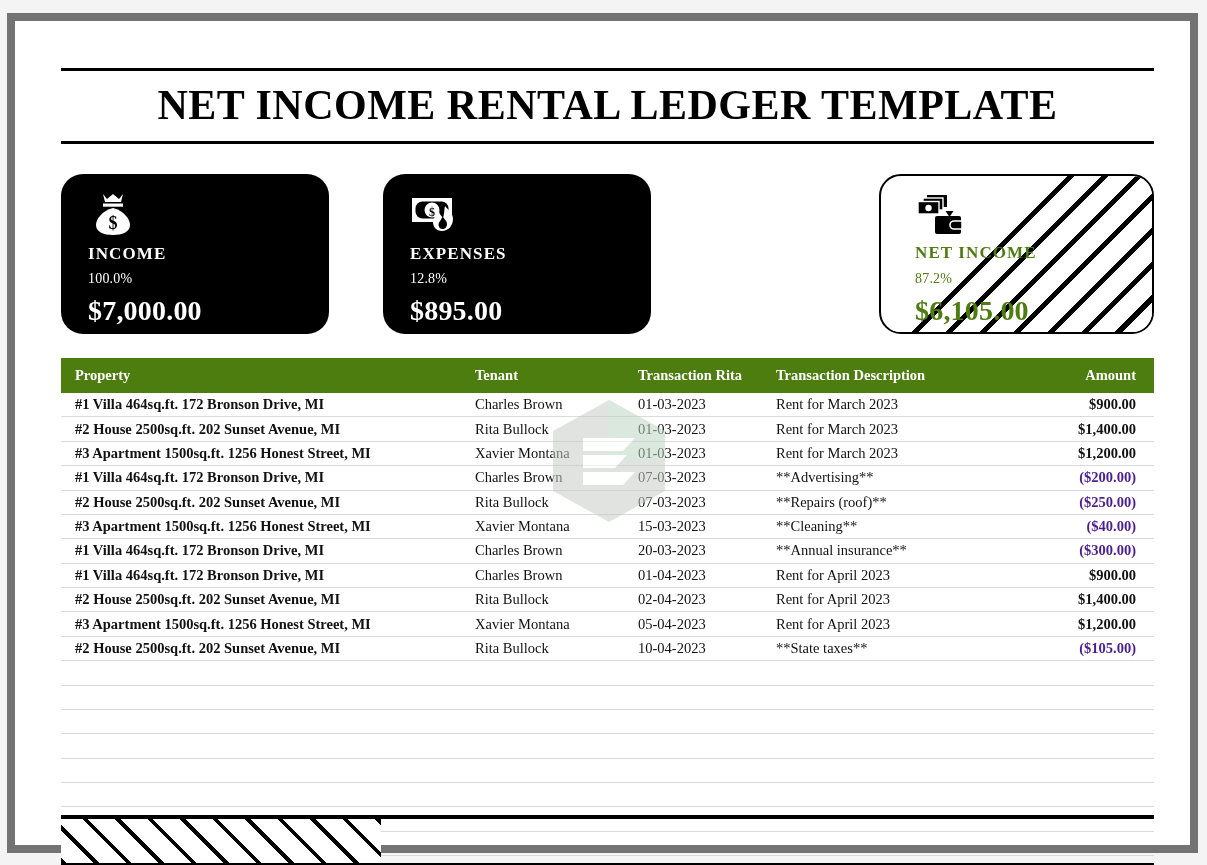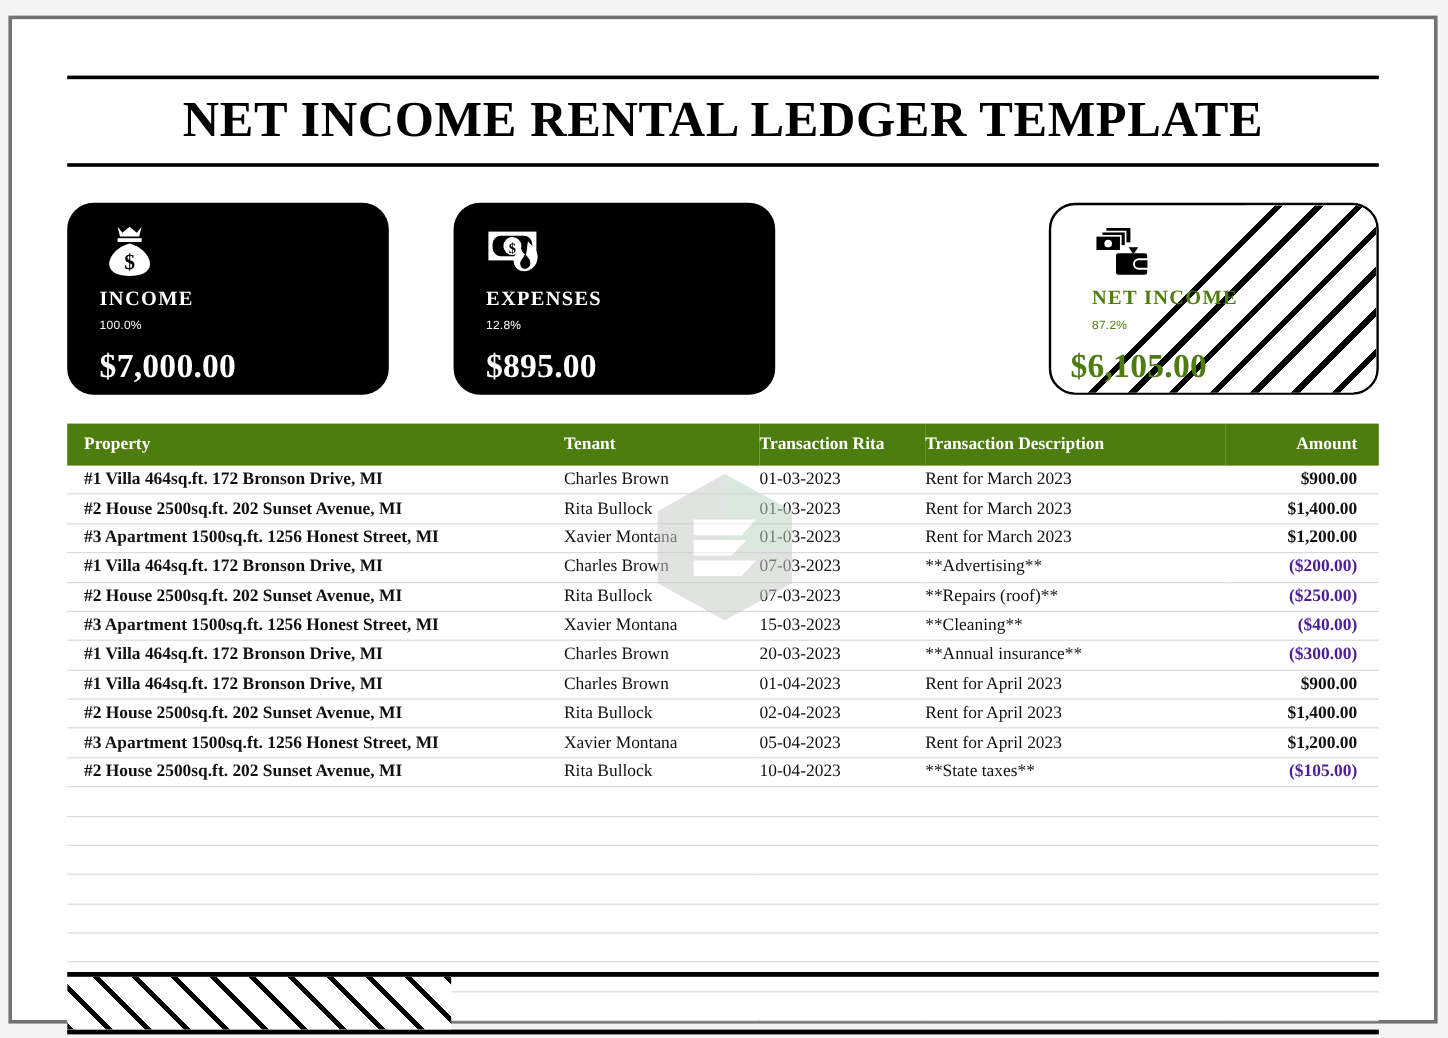--- a/index.html
+++ b/index.html
@@ -15,21 +15,21 @@
   }
 
   
   .page {
     position: absolute;
     left: 7px;
     top: 13px;
     width: 1191px;
     height: 840px;
     background: #ffffff;
-    border: 3px solid #737373;
+    border: 8px solid #737373;
     box-sizing: border-box;
   }
   .page-inner {
     position: relative;
     width: 100%;
     height: 100%;
   }
 
   
   .title-block {
@@ -96,36 +96,36 @@
     top: 70px;
     font-family: "Liberation Serif", serif;
     font-weight: bold;
     font-size: 17px;
     letter-spacing: 1.1px;
   }
   .card-pct {
     position: absolute;
     left: 27px;
     top: 97px;
-    font-family: Liberation Sans, sans-serif;
-    font-size: 10px;
+    font-family: Liberation Serif, serif;
+    font-size: 14px;
     letter-spacing: 0.2px;
   }
   .card-amount {
     position: absolute;
     left: 27px;
     top: 121px;
     font-family: "Liberation Serif", serif;
     font-weight: bold;
     font-size: 28px;
     letter-spacing: 0.2px;
   }
   .card-3 .card-label { left: 34px; top: 67px; }
   .card-3 .card-pct   { left: 34px; top: 95px; }
-  .card-3 .card-amount{ left: 16px; top: 119px; }
+  .card-3 .card-amount{ left: 34px; top: 119px; }
   .card-3 .card-icon  { left: 32px; top: 16px; }
 
   .card-stripes {
     position: absolute;
     right: 0;
     top: 0;
     width: 290px;
     height: 160px;
     background: repeating-linear-gradient(
       -45deg,

